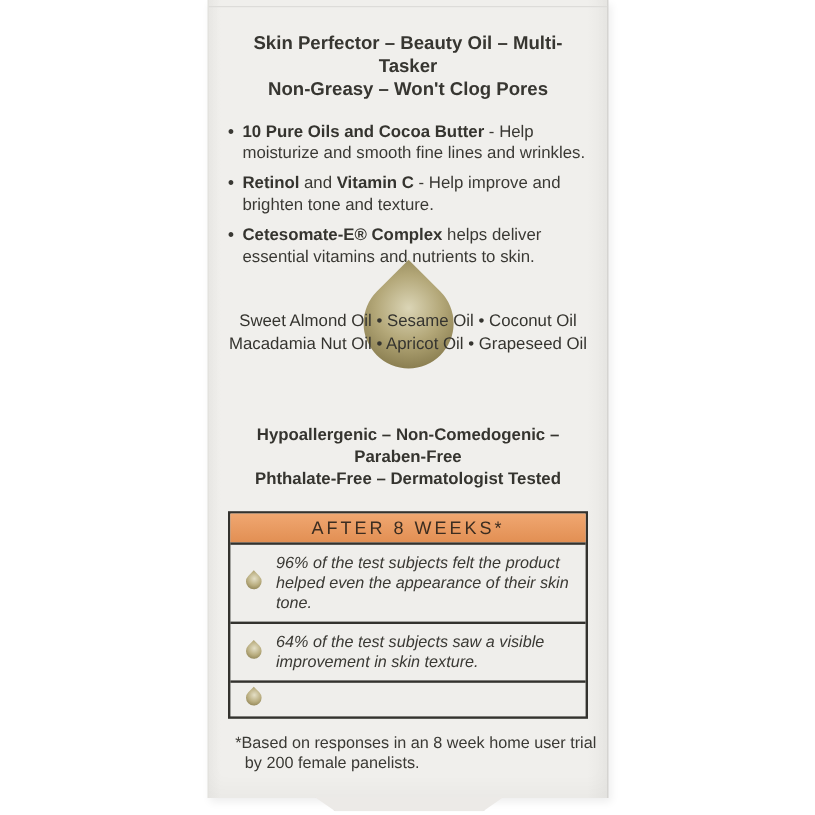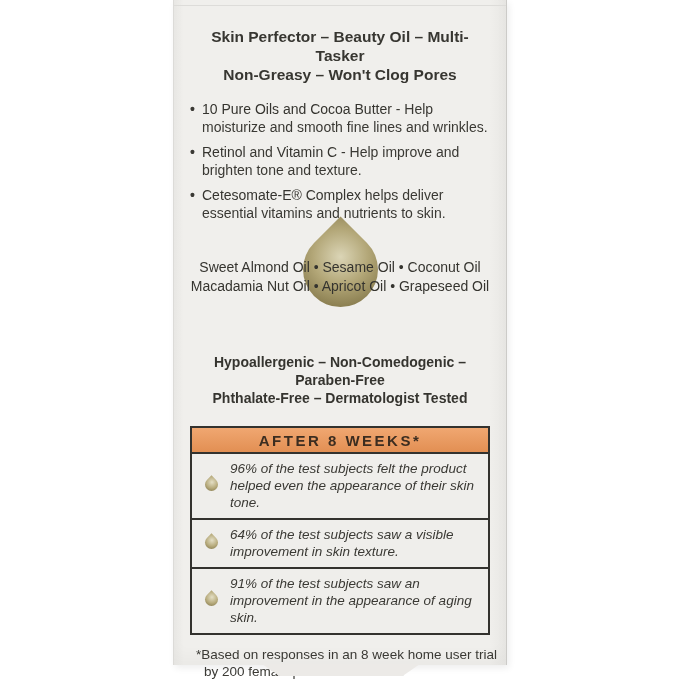--- a/index.html
+++ b/index.html
@@ -18,37 +18,37 @@
   .content{position:relative;width:300px;margin:0 auto;padding-top:27px;color:#3a3934;}
 
   
   .headline{text-align:center;font-weight:bold;font-size:15.5px;line-height:19px;color:#373631;}
 
   
   .bullets{margin-top:16px;font-size:14px;line-height:18px;}
   .bullet{display:flex;margin-bottom:7px;}
   .bullet .dot{width:12px;flex:0 0 12px;font-weight:bold;}
   .bullet .btxt{flex:1;}
-  .b{font-weight:normal;color:#35342f;}
+  .b{font-weight:bold;color:#35342f;}
 
   
   .oils-wrap{position:relative;margin-top:8px;height:108px;}
   .drop-big{position:absolute;left:50%;top:2px;width:75px;height:75px;margin-left:-37px;
     transform:rotate(45deg);transform-origin:50% 50%;border-radius:0 50% 50% 50%;
     background:radial-gradient(circle at 38% 38%, #dbd5b6 0%, #b3a778 42%, #8b7f51 76%, #6f6440 100%);}
   .oils{position:relative;z-index:2;text-align:center;font-weight:normal;font-size:14px;line-height:18.5px;
     padding-top:28px;color:#35342f;}
 
   
   .claims{margin-top:15px;text-align:center;font-weight:bold;font-size:14px;line-height:18px;color:#35342f;}
 
   
   .results{margin-top:19px;border:2px solid #33322e;background:#efeeeb;}
   .results-title{background:linear-gradient(#f0a771,#e28f53);border-bottom:2px solid #33322e;
-    text-align:center;font-weight:bold;font-size:15px;letter-spacing:2.5px;color:#3c2d20;
+    text-align:center;font-weight:normal;font-size:15px;letter-spacing:2.5px;color:#3c2d20;
     padding:4px 0 3px 0;}
   .result-row{display:flex;align-items:center;padding:6px 10px 7px 10px;font-size:13.5px;line-height:17px;font-style:italic;}
   .result-row + .result-row{border-top:2px solid #33322e;}
   .drop-icon{flex:0 0 13px;width:13px;height:13px;margin:0 12px 2px 3px;
     transform:rotate(45deg);border-radius:0 50% 50% 50%;
     background:radial-gradient(circle at 40% 35%, #e4dfc6 0%, #b9ad7f 50%, #8b7f51 85%, #756a44 100%);}
   .result-text{flex:1;}
 
   
   .footnote{margin-top:11px;font-size:13.5px;line-height:17px;padding-left:14px;text-indent:-8px;width:300px;}
@@ -100,21 +100,20 @@
         <div class="result-row">
           <div class="drop-icon"></div>
           <div class="result-text">96% of the test subjects felt the product helped even the appearance of their skin tone.</div>
         </div>
         <div class="result-row">
           <div class="drop-icon"></div>
           <div class="result-text">64% of the test subjects saw a visible improvement in skin texture.</div>
         </div>
         <div class="result-row">
           <div class="drop-icon"></div>
-          <div class="result-text">91% of the test subjects saw an improvement in the appearance of aging skin.</div>
         </div>
       </div>
 
       <div class="footnote">*Based on responses in an 8 week home user trial by 200 female panelists.</div>
 
     </div>
   </div>
 
   <div class="flap"></div>
 </div>

